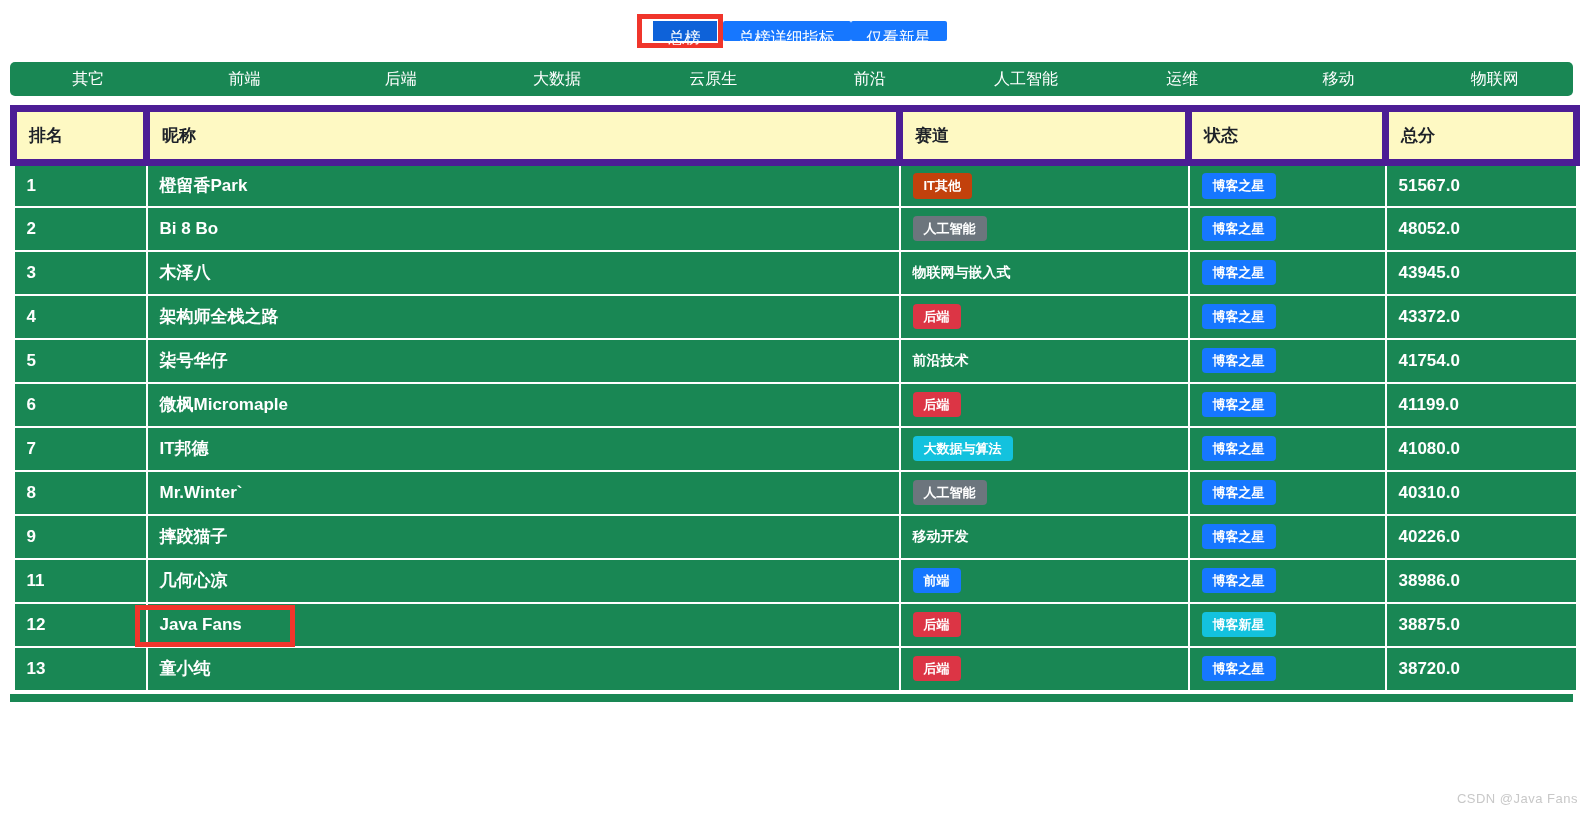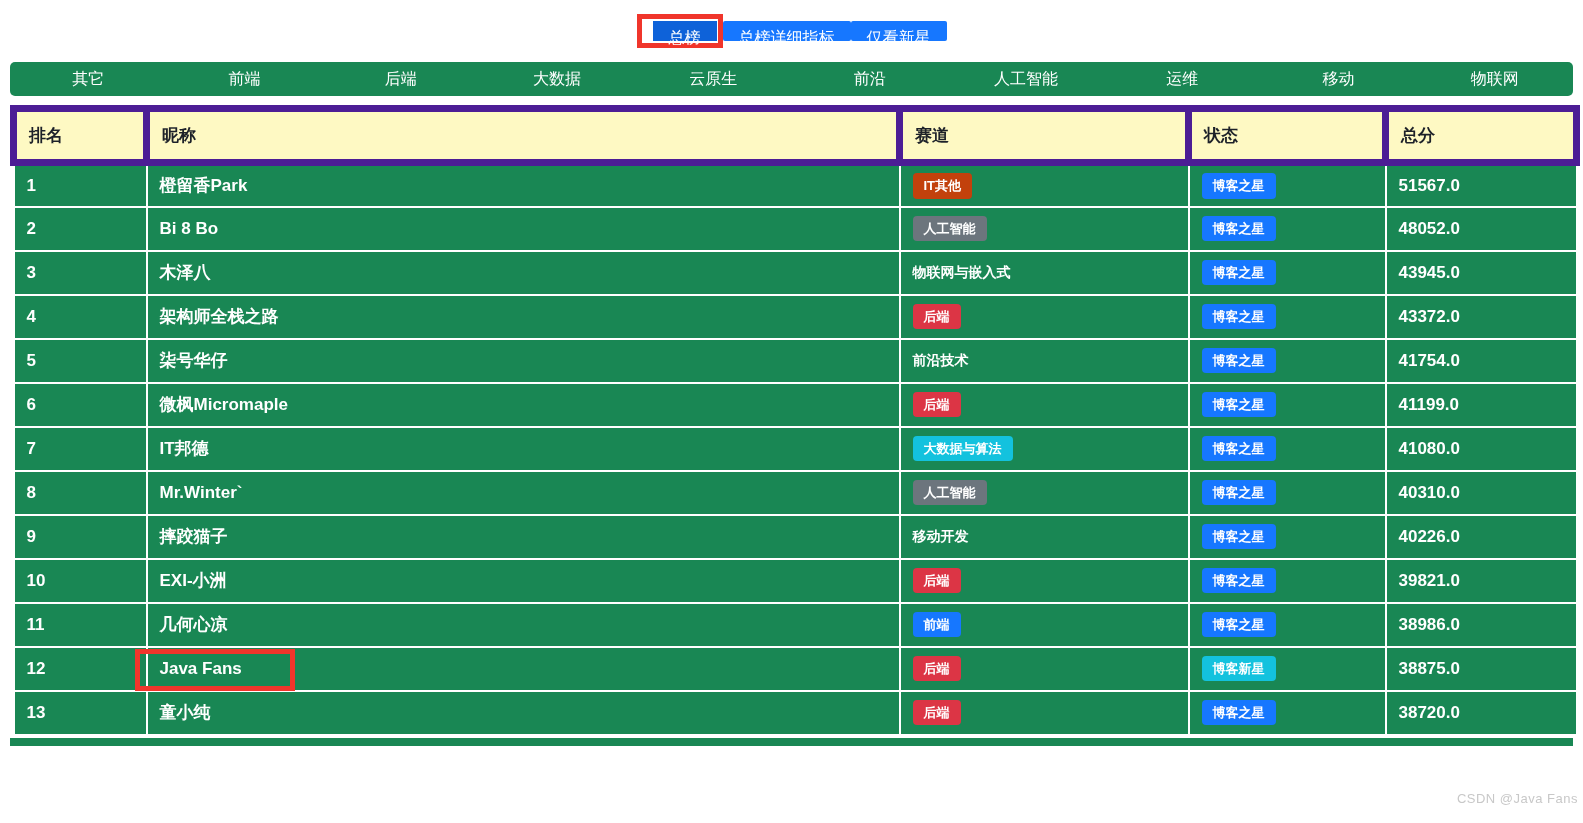--- a/index.html
+++ b/index.html
@@ -182,29 +182,20 @@
   <tr>
     <td class="rank">9</td>
     <td class="name-cell">
       <span class="nickname">摔跤猫子</span>
     </td>
     <td><span class="plain-track">移动开发</span></td>
     <td><span class="badge blue">博客之星</span></td>
     <td class="score">40226.0</td>
   </tr>
 
-  <tr>
-    <td class="rank">10</td>
-    <td class="name-cell">
-      <span class="nickname">EXI-小洲</span>
-    </td>
-    <td><span class="badge red">后端</span></td>
-    <td><span class="badge blue">博客之星</span></td>
-    <td class="score">39821.0</td>
-  </tr>
 
   <tr>
     <td class="rank">11</td>
     <td class="name-cell">
       <span class="nickname">几何心凉</span>
     </td>
     <td><span class="badge blue">前端</span></td>
     <td><span class="badge blue">博客之星</span></td>
     <td class="score">38986.0</td>
   </tr>

